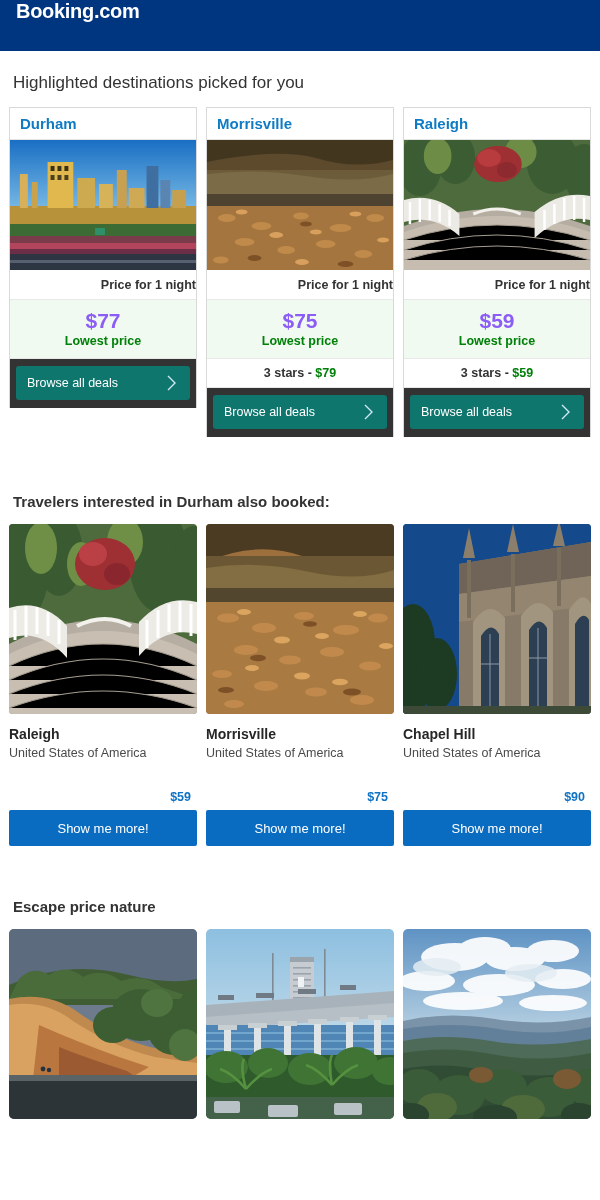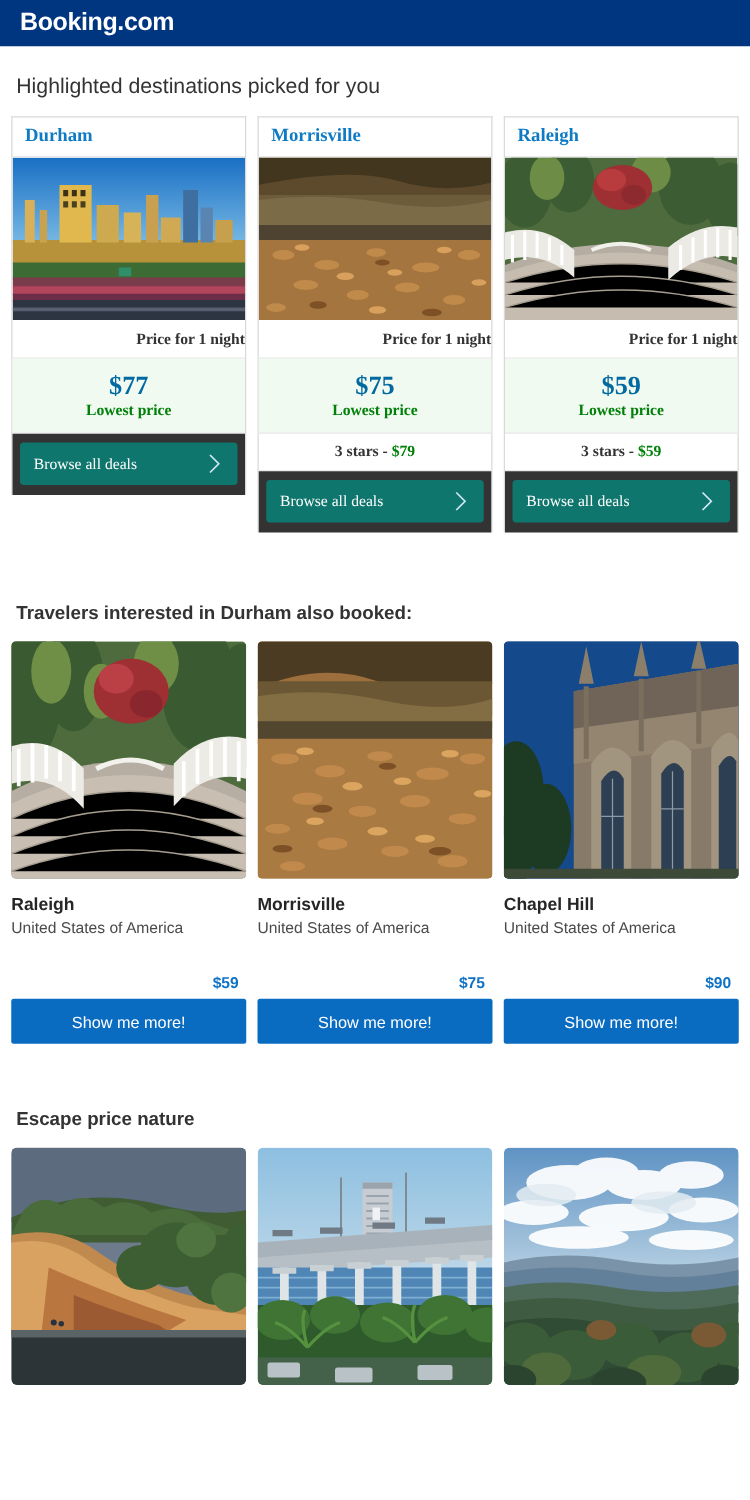--- a/index.html
+++ b/index.html
@@ -5,24 +5,23 @@
   * { box-sizing: border-box; margin: 0; padding: 0; }
   html, body {
     width: 600px; height: 1200px;
     background: #ffffff;
     font-family: "Liberation Sans", sans-serif;
     overflow: hidden;
   }
 
   
   .header {
-    height: 37px;
+    height: 51px;
     background: #003580;
     display: flex;
-    align-items: center;
     padding-left: 16px;
   }
   .logo {
     color: #ffffff;
     font-size: 20px;
     font-weight: bold;
     letter-spacing: -0.3px;
   }
 
   
@@ -32,21 +31,20 @@
     padding: 22px 0 14px 13px;
   }
   .section-title.bold { font-weight: bold; font-size: 15px; }
 
   
   .deal-row {
     display: flex;
     gap: 9px;
     padding: 0 9px;
     align-items: flex-start;
-    font-family: Liberation Serif, serif;
   }
   .deal-card {
     width: 188px;
     background: #ffffff;
     border: 1px solid #d9d9d9;
     border-bottom: none;
   }
   .deal-card-title {
     color: #0f7bc4;
     font-size: 15px;
@@ -70,21 +68,21 @@
     padding: 8px 0 7px;
     border-bottom: 1px solid #e8e8e8;
   }
   .deal-price-block {
     background: #f1faf1;
     text-align: center;
     padding: 8px 0 10px;
     border-bottom: 1px solid #e8e8e8;
   }
   .deal-price {
-    color: #0369a1;
+    color: #8b5cf6;
     font-size: 21px;
     font-weight: bold;
     line-height: 1.25;
   }
   .deal-price-label {
     color: #008009;
     font-size: 12.5px;
     font-weight: bold;
   }
   .star-row {

